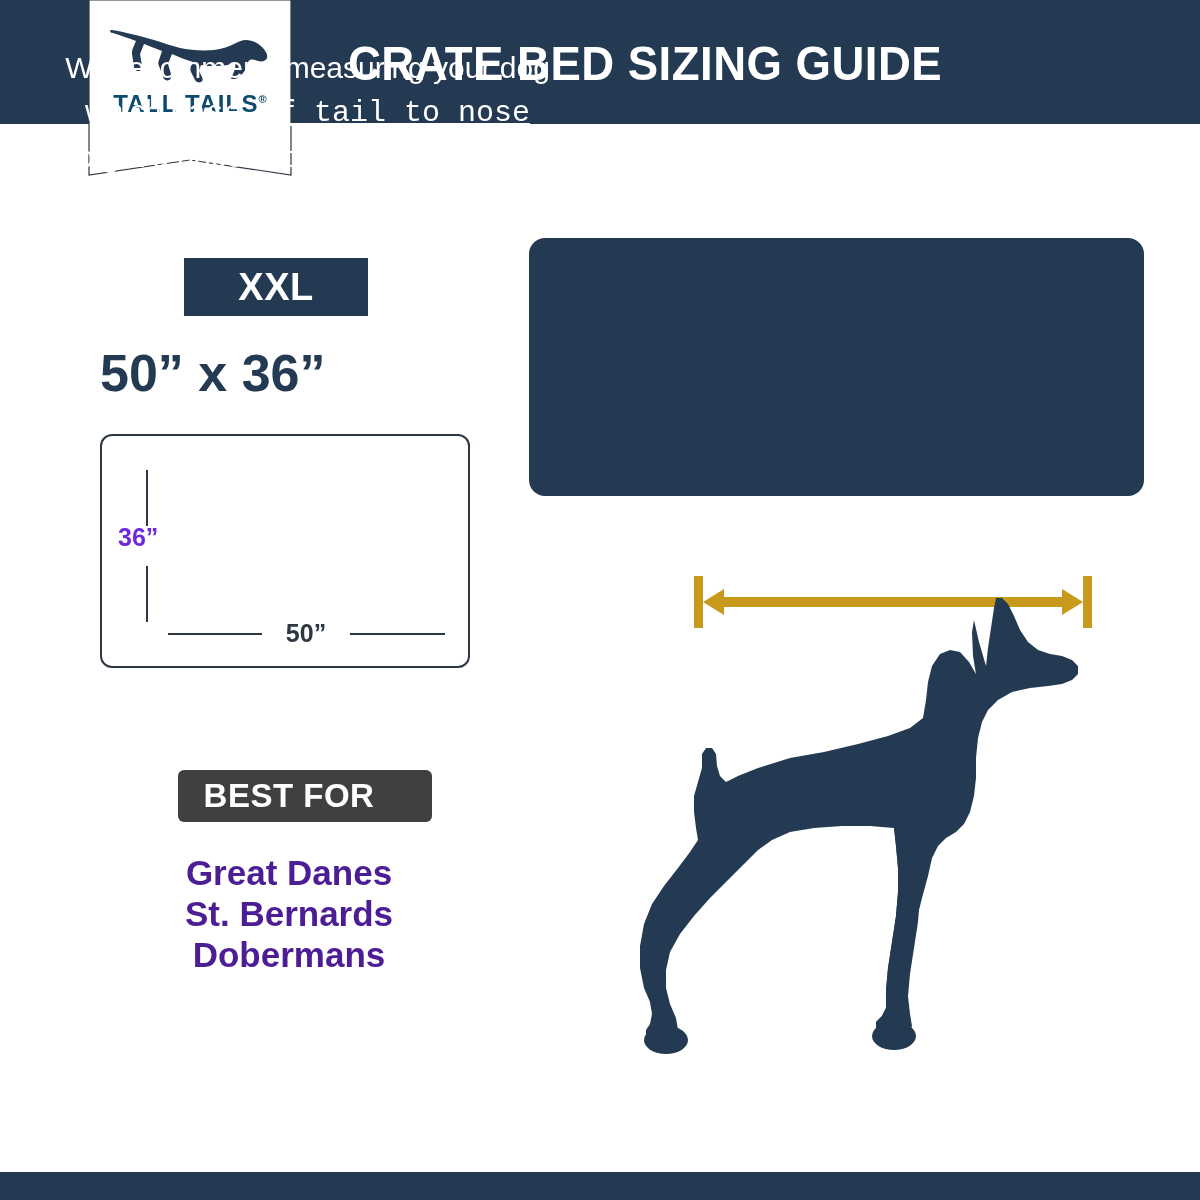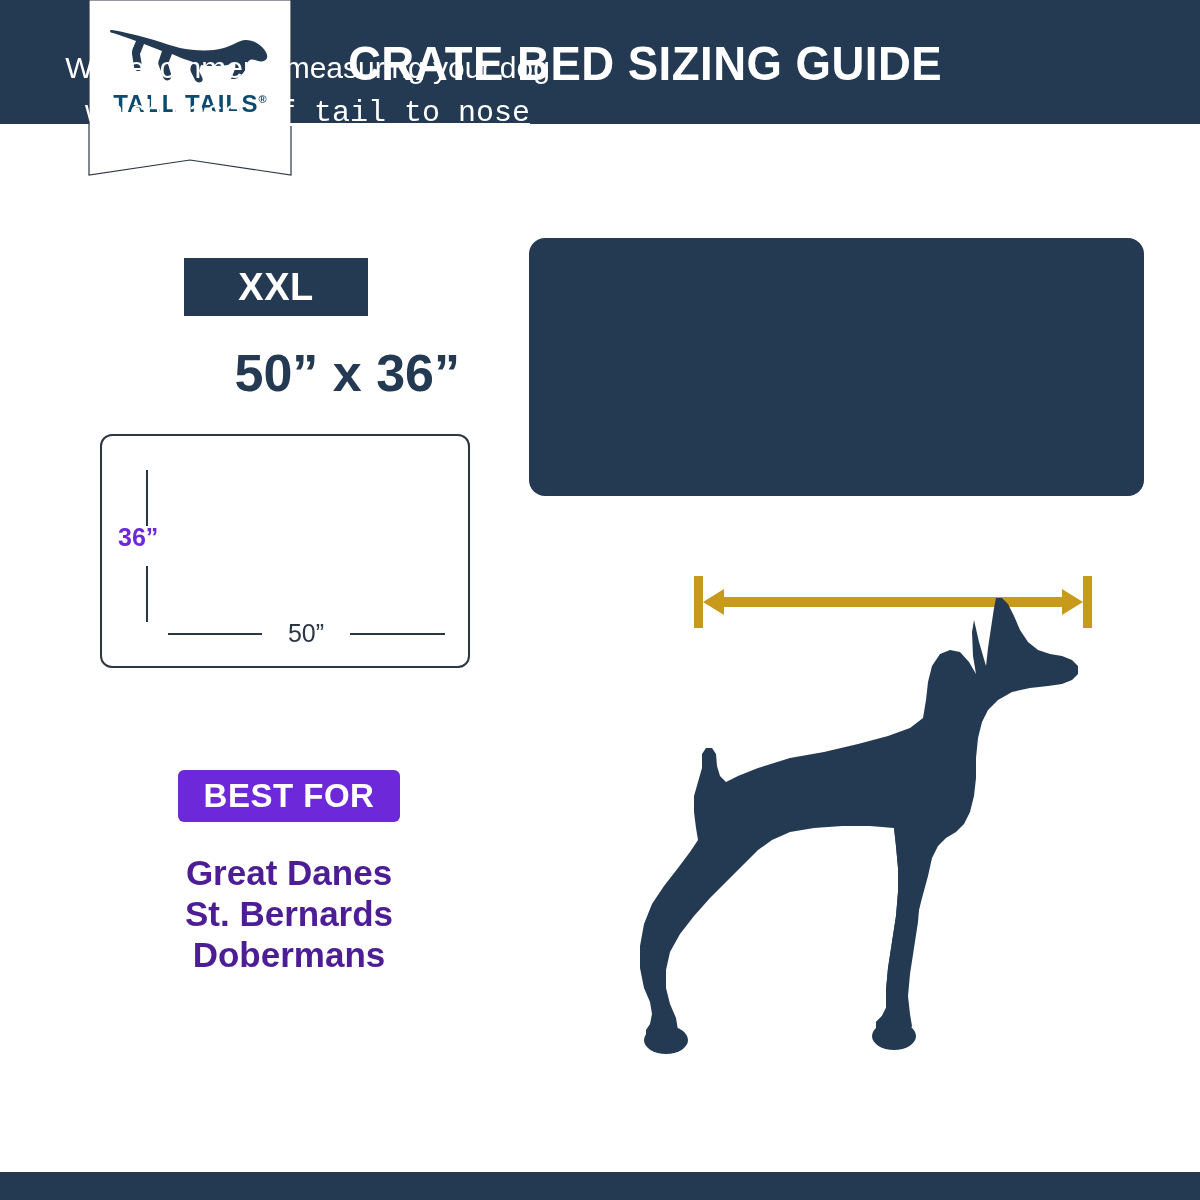--- a/index.html
+++ b/index.html
@@ -104,21 +104,21 @@
     font-size: 38px;
     font-weight: bold;
     letter-spacing: 0.5px;
     font-family: "Liberation Sans Narrow", "Liberation Sans", sans-serif;
   }
   #size-dimensions {
     position: absolute;
     left: 100px;
     top: 342px;
     width: 360px;
-    text-align: right;
+    text-align: left;
     color: #243a52;
     font-size: 52px;
     font-weight: bold;
     line-height: 62px;
     font-family: "Liberation Sans", sans-serif;
     white-space: nowrap;
   }
 
   
   #bed-diagram {
@@ -158,34 +158,34 @@
   }
   #dim-h-left  { left: 168px; width: 94px; }
   #dim-h-right { left: 350px; width: 95px; }
   #dim-h-label {
     position: absolute;
     left: 262px;
     top: 618px;
     width: 88px;
     text-align: center;
     font-size: 25px;
-    font-weight: normal;
+    font-weight: bold;
     color: #2c3744;
     line-height: 30px;
     white-space: nowrap;
   }
 
   
   #bestfor-badge {
     position: absolute;
     left: 178px;
     top: 770px;
-    width: 222px;
+    width: 254px;
     height: 52px;
-    background: #6d28d9;
+    background: #404040;
     border-radius: 6px;
   }
   #bestfor-badge-label {
     position: absolute;
     left: 0;
     top: 0;
     width: 222px;
     height: 52px;
     line-height: 52px;
     text-align: center;
@@ -314,21 +314,21 @@
   <div id="bestfor-list">
     <div class="breed">Great Danes</div>
     <div class="breed">St. Bernards</div>
     <div class="breed">Dobermans</div>
   </div>
 
   <div id="recommend-panel"></div>
   <div id="recommend-text">
     <span>We recommend measuring your dog</span><br>
     <span>which </span><span class="ul">base of tail to nose</span><br>
-    <br>
+    <span>to get a good estimate of which size</span><br>
     <span>is best for your dog!</span>
   </div>
 
   <div id="measure-arrow">
     <svg width="406" height="62" viewBox="0 0 406 62">
       <rect x="4" y="4" width="9" height="52" fill="#c89a1b"></rect>
       <rect x="393" y="4" width="9" height="52" fill="#c89a1b"></rect>
       <rect x="22" y="25" width="362" height="10" fill="#c89a1b"></rect>
       <path d="M13,30 L34,17 L34,43 Z" fill="#c89a1b"></path>
       <path d="M393,30 L372,17 L372,43 Z" fill="#c89a1b"></path>

